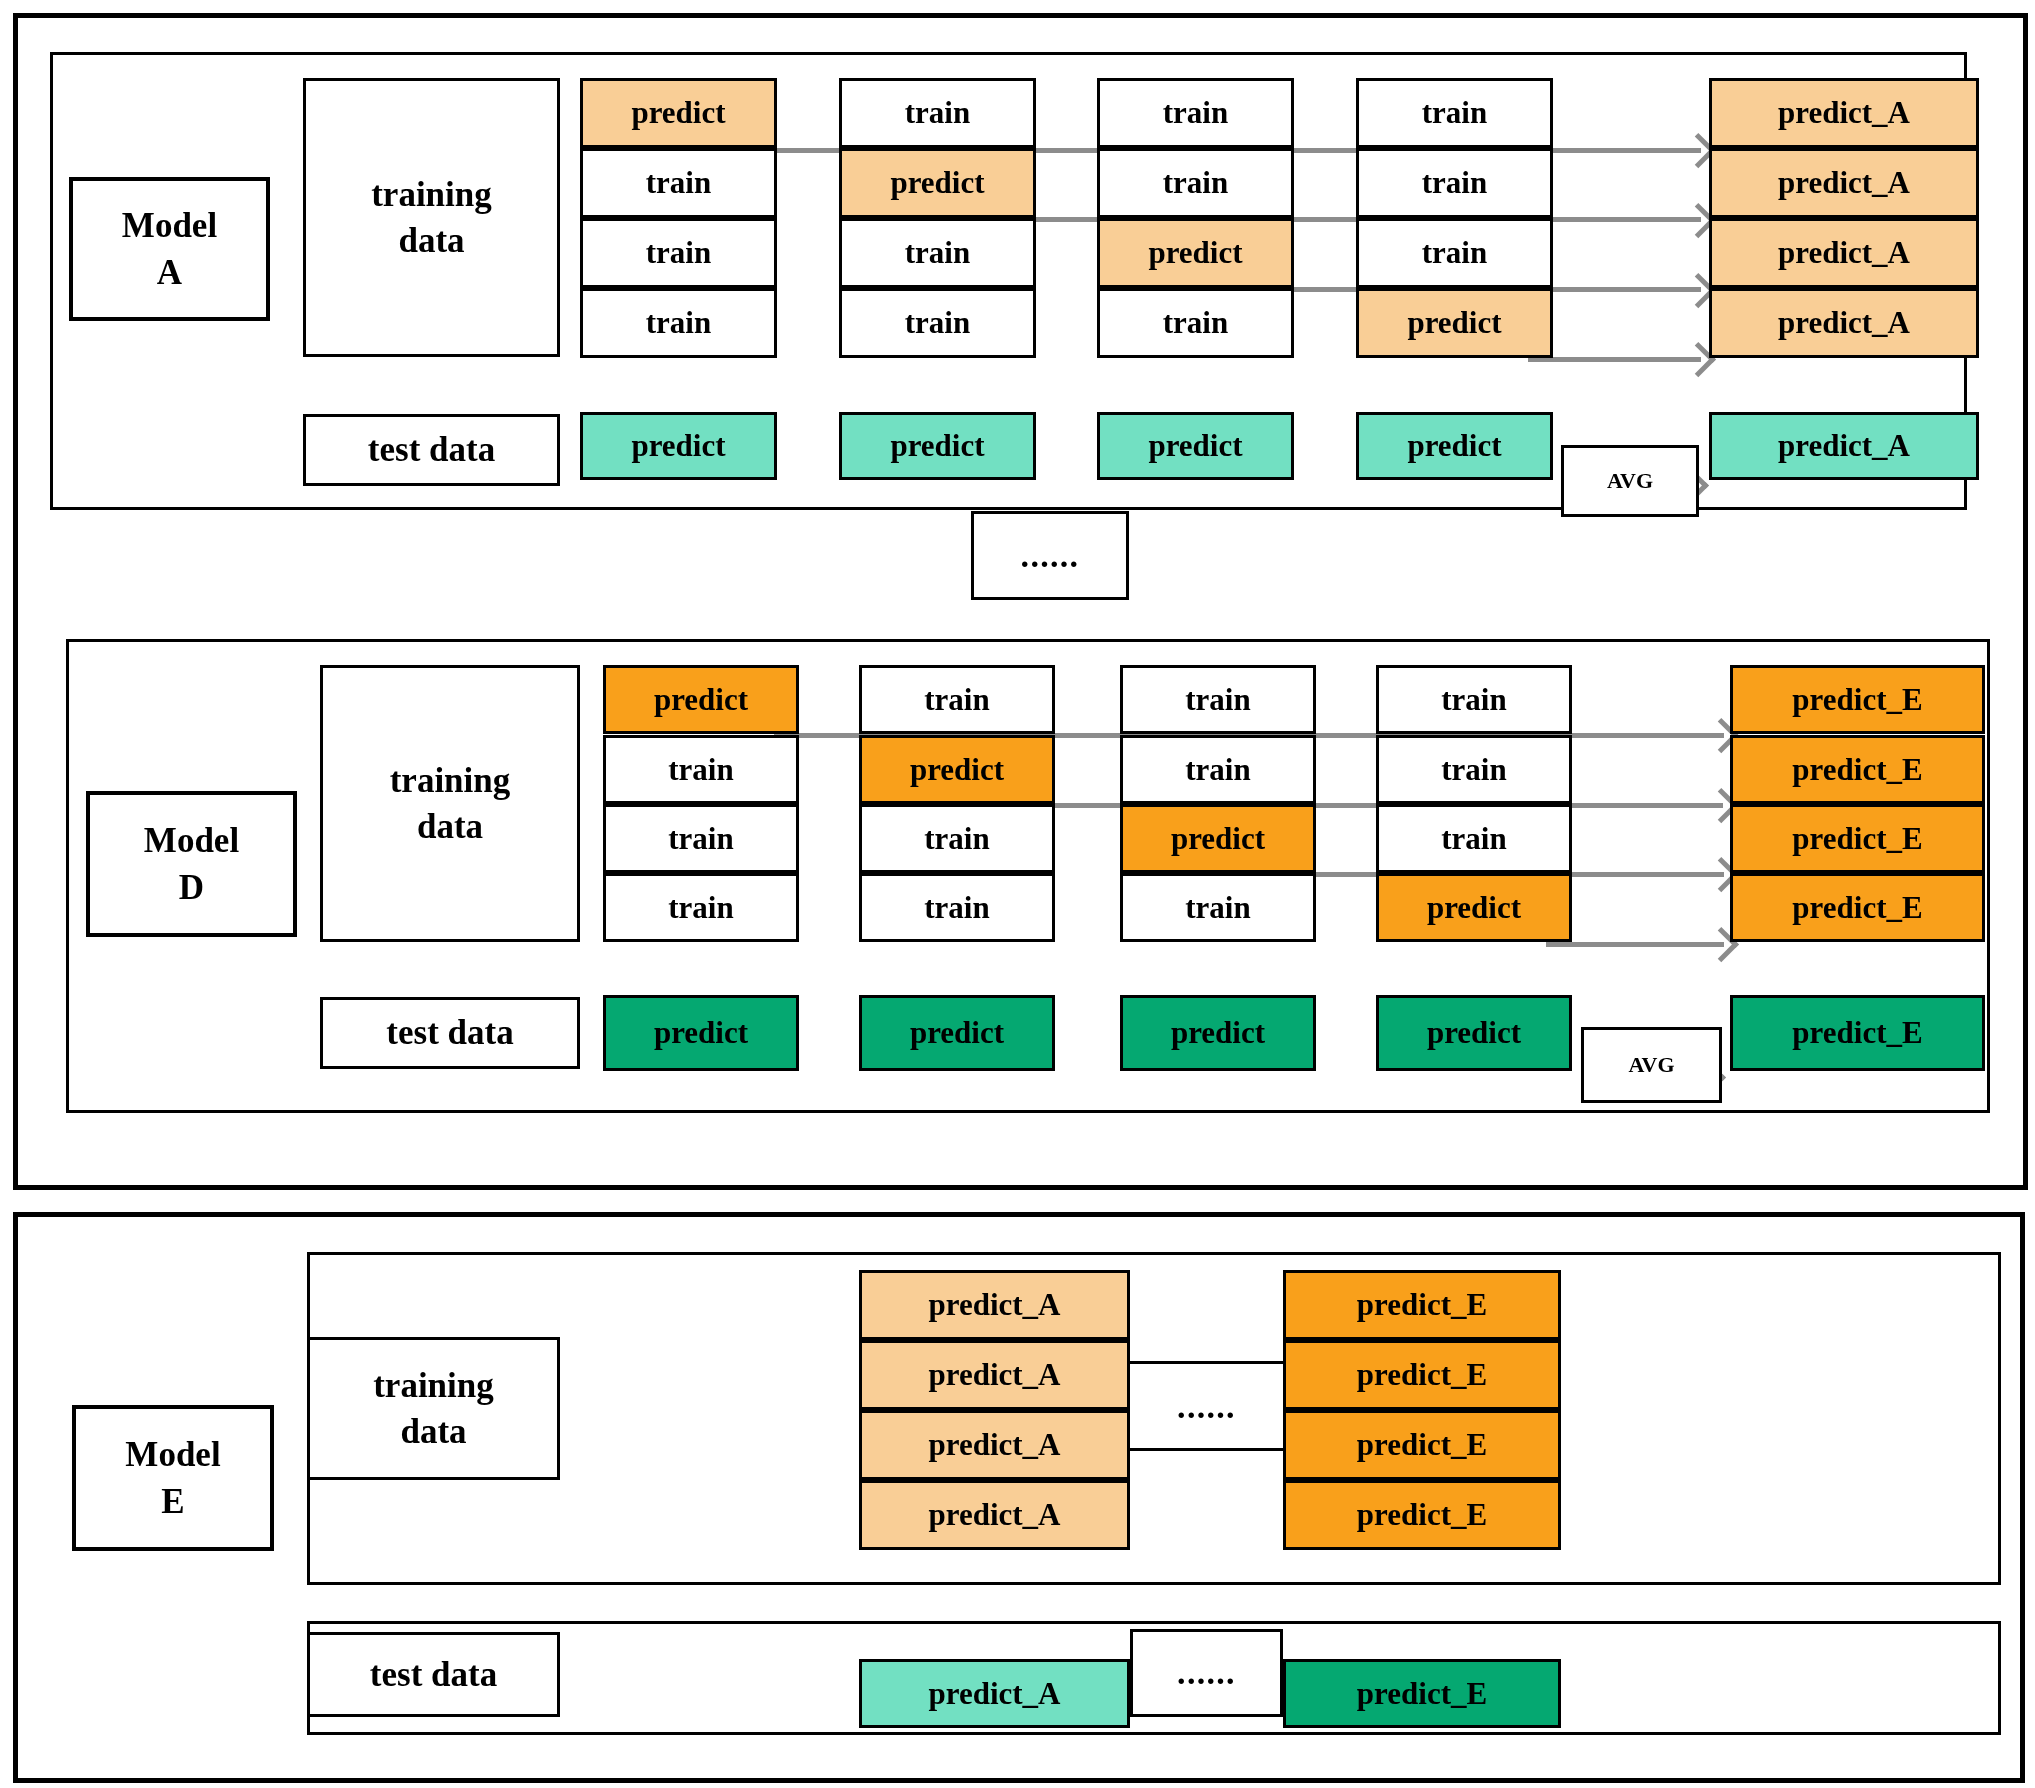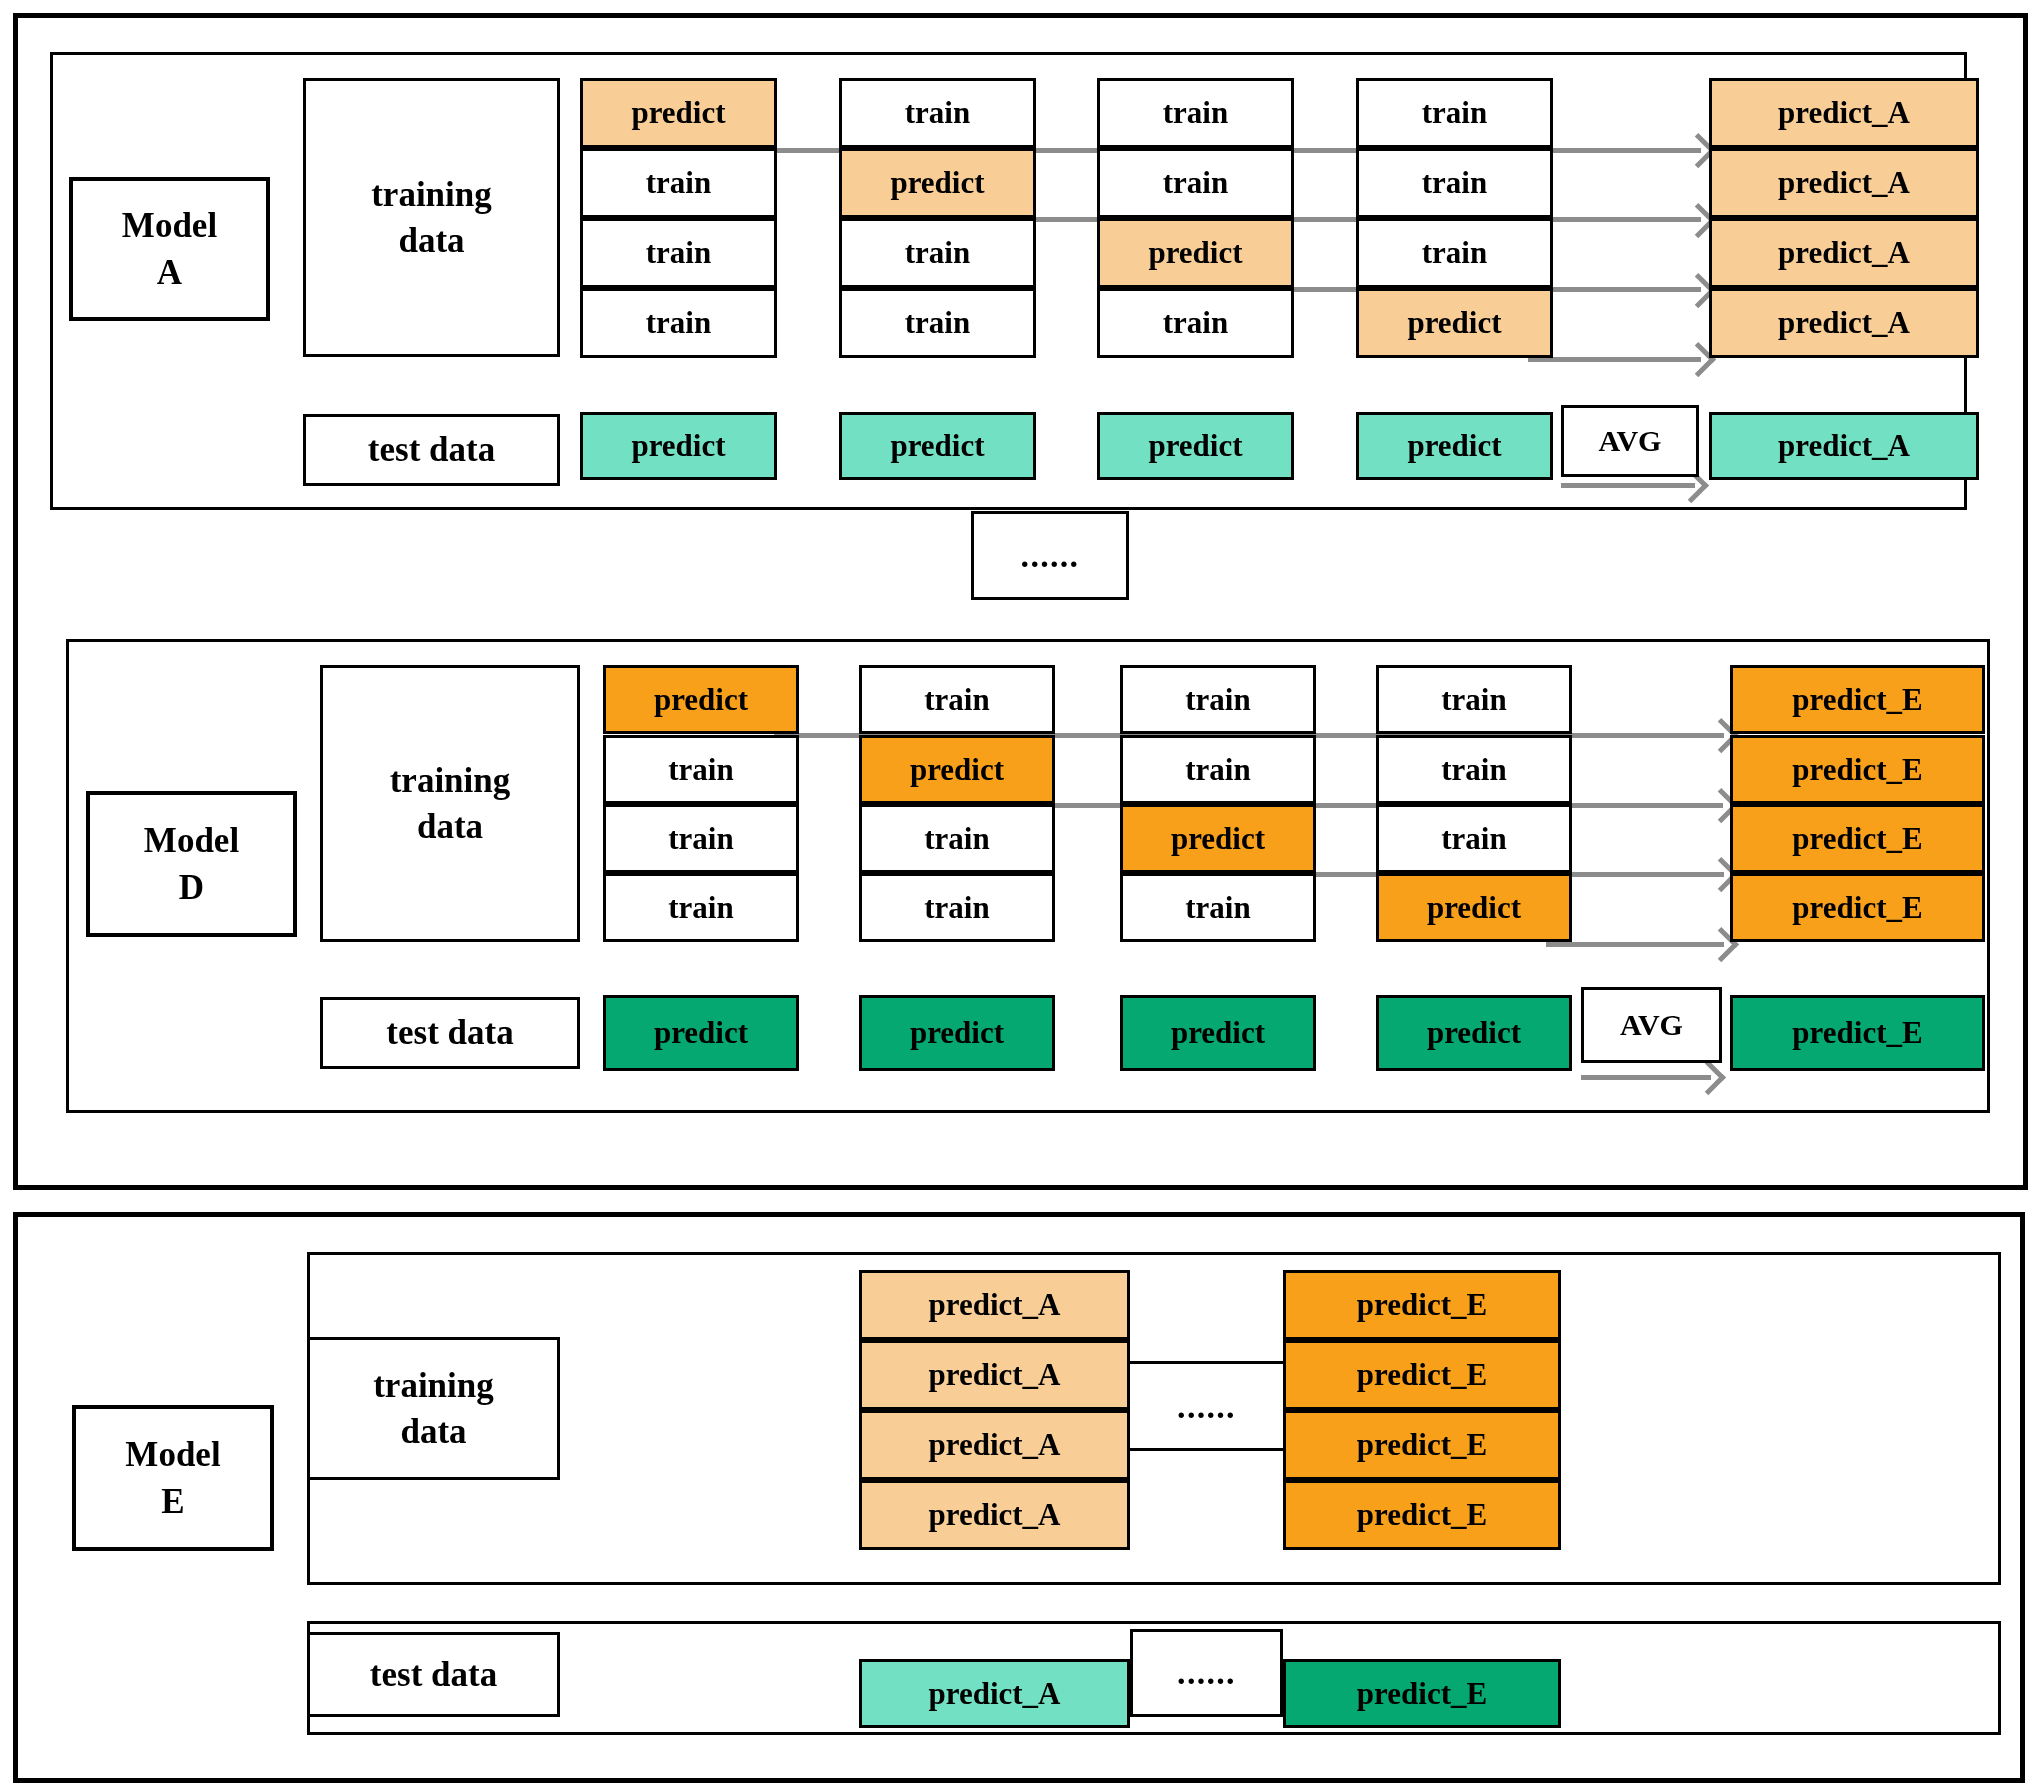--- a/index.html
+++ b/index.html
@@ -10,21 +10,21 @@
   .boxwhite{position:absolute;box-sizing:border-box;border:3.9px solid #000;background:#fff;z-index:2;
             display:flex;align-items:center;justify-content:center;text-align:center;}
   .labelbox{border-width:4.6px;font-size:35px;line-height:1.35;white-space:pre-line;}
   .datalabel{font-size:35px;line-height:1.3;white-space:pre-line;}
   .cell{position:absolute;box-sizing:border-box;border:3.3px solid #000;background:#fff;z-index:2;
         display:flex;align-items:center;justify-content:center;font-size:31px;}
   .peach{background:#F9CE96;}
   .orange{background:#F9A01B;}
   .mint{background:#72E0C2;}
   .green{background:#05A871;}
-  .avgbox{font-size:30px;}
+  .avgbox{font-size:22px;margin-top:40px;}
   .dots{font-size:34px;letter-spacing:1.3px;}
   .aline{position:absolute;height:5.2px;background:#8C8C8C;z-index:1;}
   .chev{position:absolute;width:19.6px;height:19.6px;border-top:5.2px solid #8C8C8C;border-right:5.2px solid #8C8C8C;
         transform:rotate(45deg);z-index:1;}
   .bline{position:absolute;height:3.3px;background:#000;z-index:1;}
   .dotsfree{position:absolute;z-index:3;display:flex;align-items:center;justify-content:center;font-size:34px;letter-spacing:1.3px;}
 </style>
 </head>
 <body>
 

